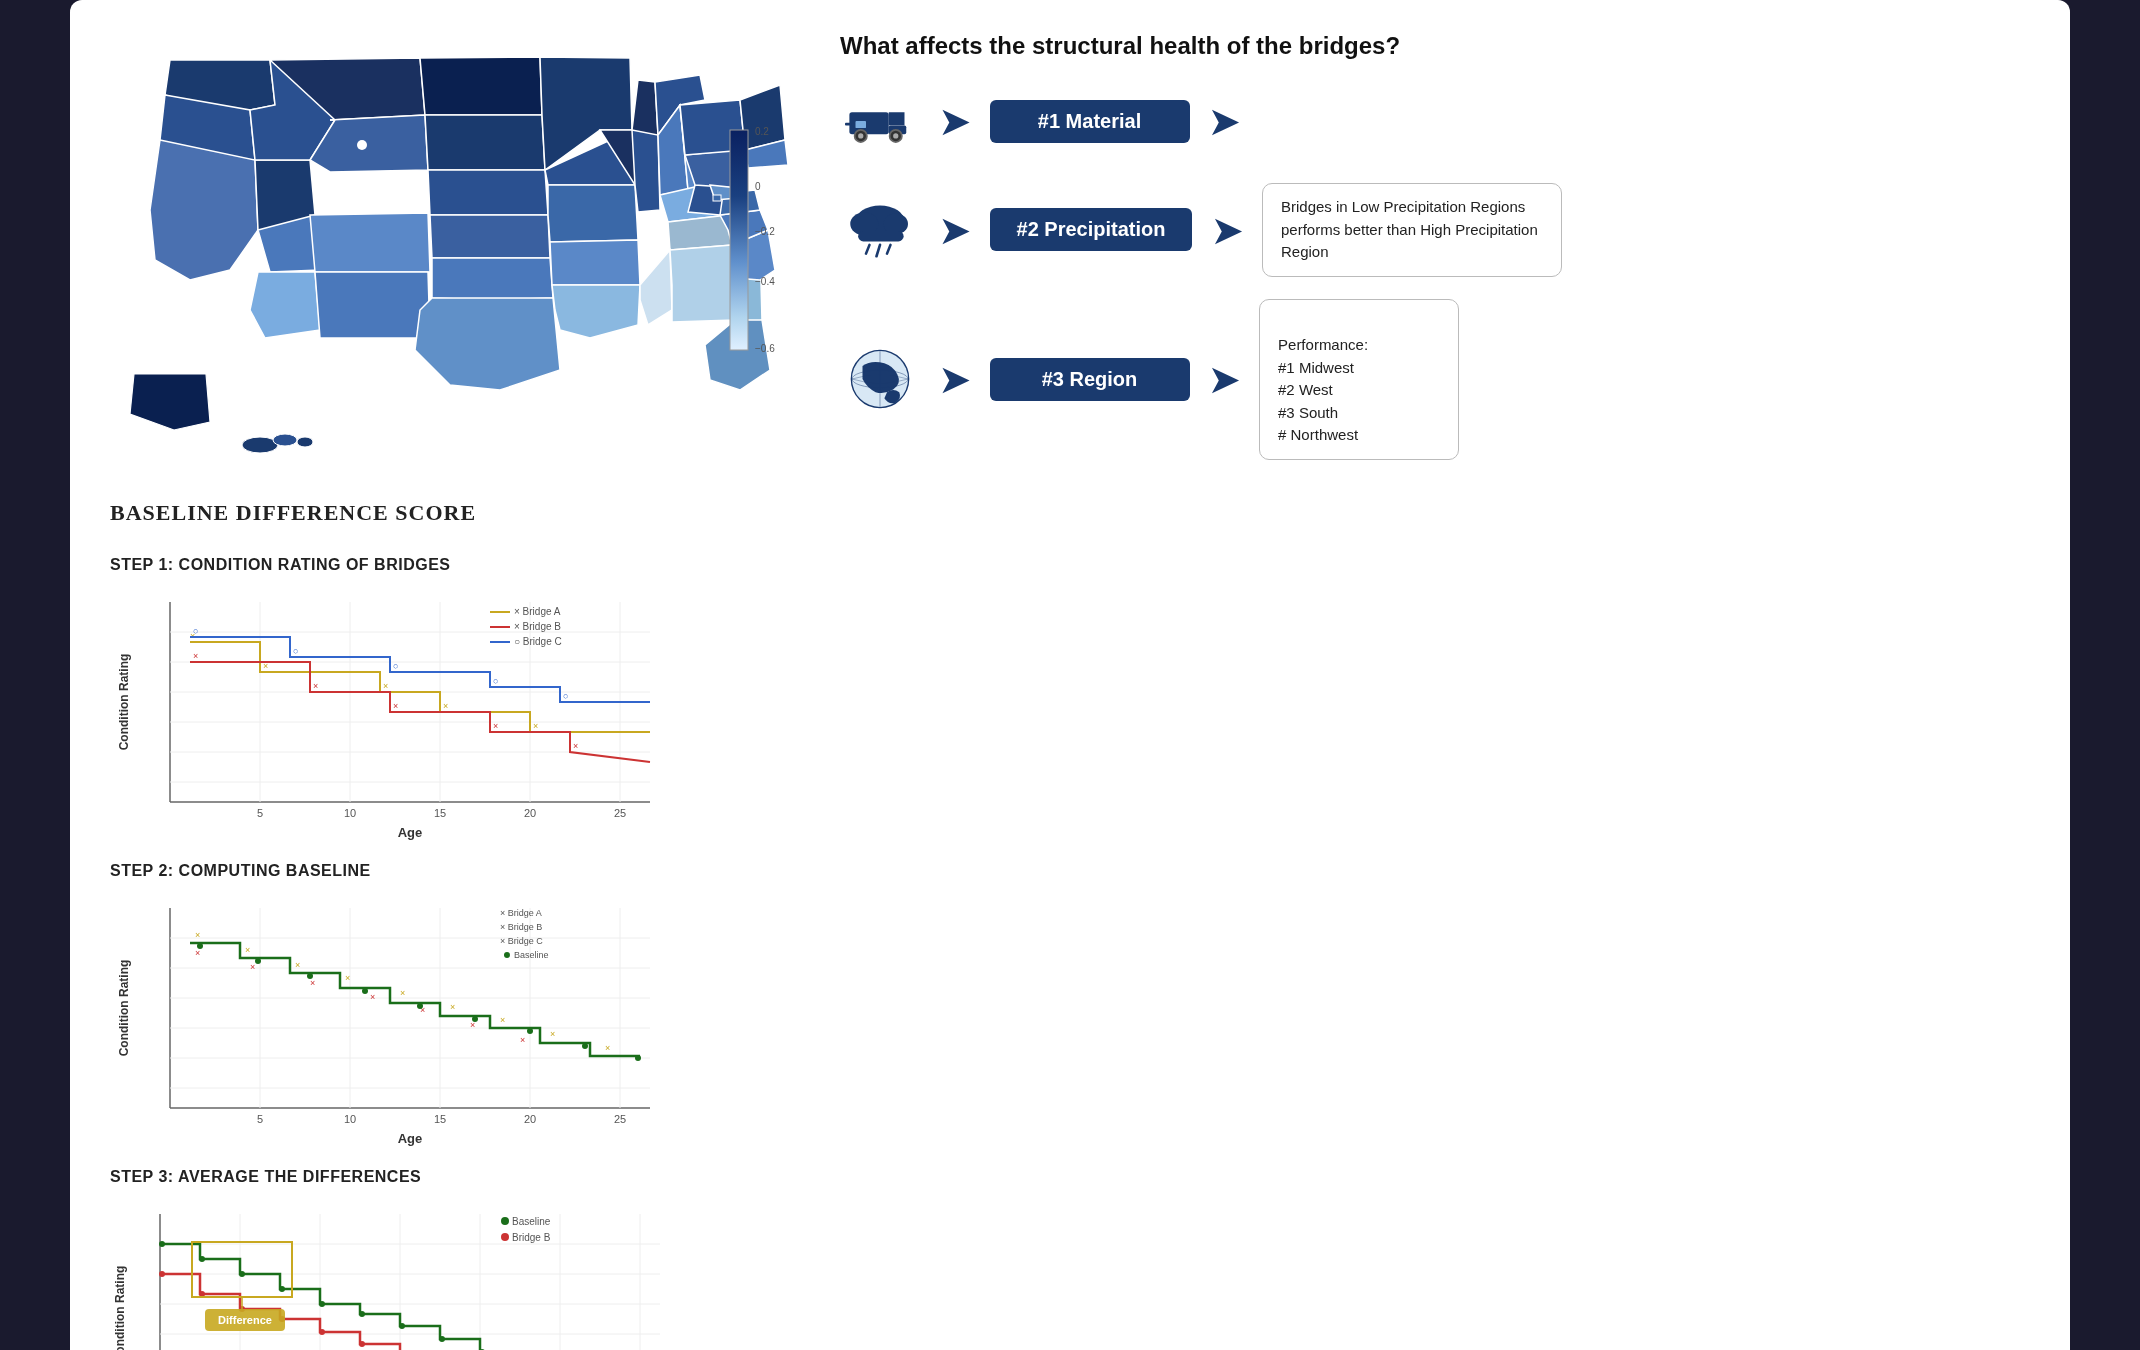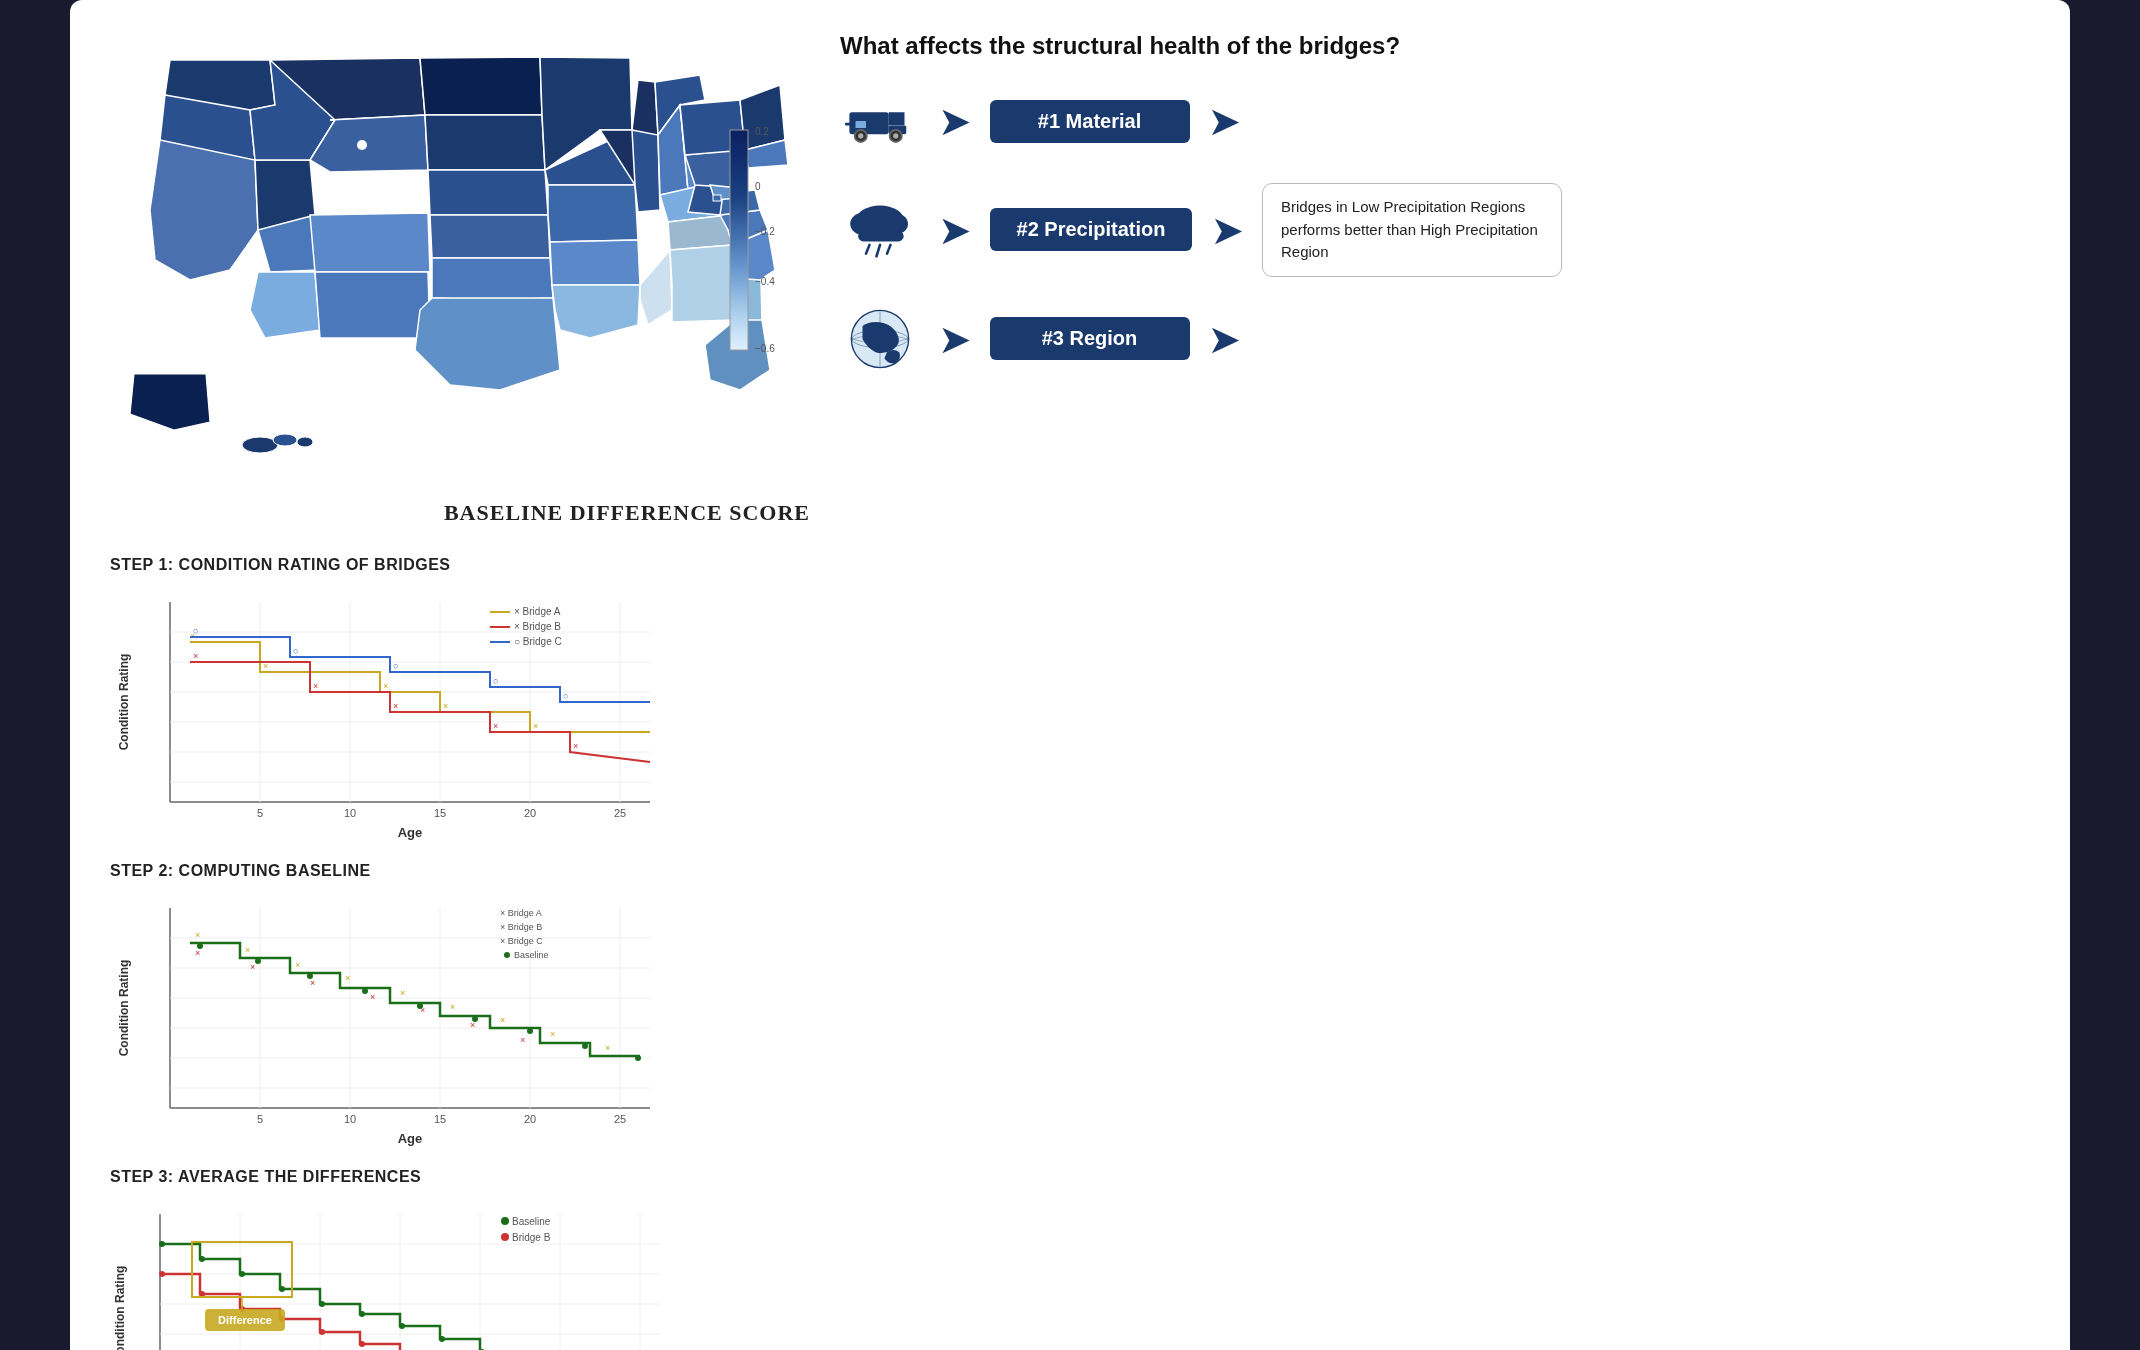--- a/index.html
+++ b/index.html
@@ -25,21 +25,21 @@
       display: flex;
       flex-direction: row;
       gap: 30px;
       align-items: flex-start;
     }
     
     .map-area {
       flex: 0 0 700px;
       display: flex;
       flex-direction: column;
-      align-items: flex-end;
+      align-items: flex-start;
     }
     .map-svg-container {
       position: relative;
       width: 700px;
       height: 460px;
     }
     .map-title {
       font-size: 22px;
       font-weight: 900;
       letter-spacing: 1px;
@@ -333,20 +333,27 @@
             <line x1="40" y1="8" x2="40" y2="72" stroke="#1a3a6e" stroke-width="1" opacity="0.5"></line>
             <path d="M8,40 Q40,30 72,40" fill="none" stroke="#1a3a6e" stroke-width="1" opacity="0.4"></path>
             <path d="M8,40 Q40,50 72,40" fill="none" stroke="#1a3a6e" stroke-width="1" opacity="0.4"></path>
           </svg>
         </div>
         <div class="factor-arrow">➤</div>
         <div class="factor-label-box">
           <span>#3 Region</span>
         </div>
         <div class="factor-arrow">➤</div>
+        <div class="factor-desc-box" style="white-space:pre-line;">
+          <span>Performance:
+#1 Midwest
+#2 West
+#3 South
+# Northwest</span>
+        </div>
       </div>
 
     </div>
   </div>
 
   <div class="bottom-section">
 
     <div class="chart-panel">
       <div class="chart-title">STEP 1: CONDITION RATING OF BRIDGES</div>
       <div class="chart-container">

